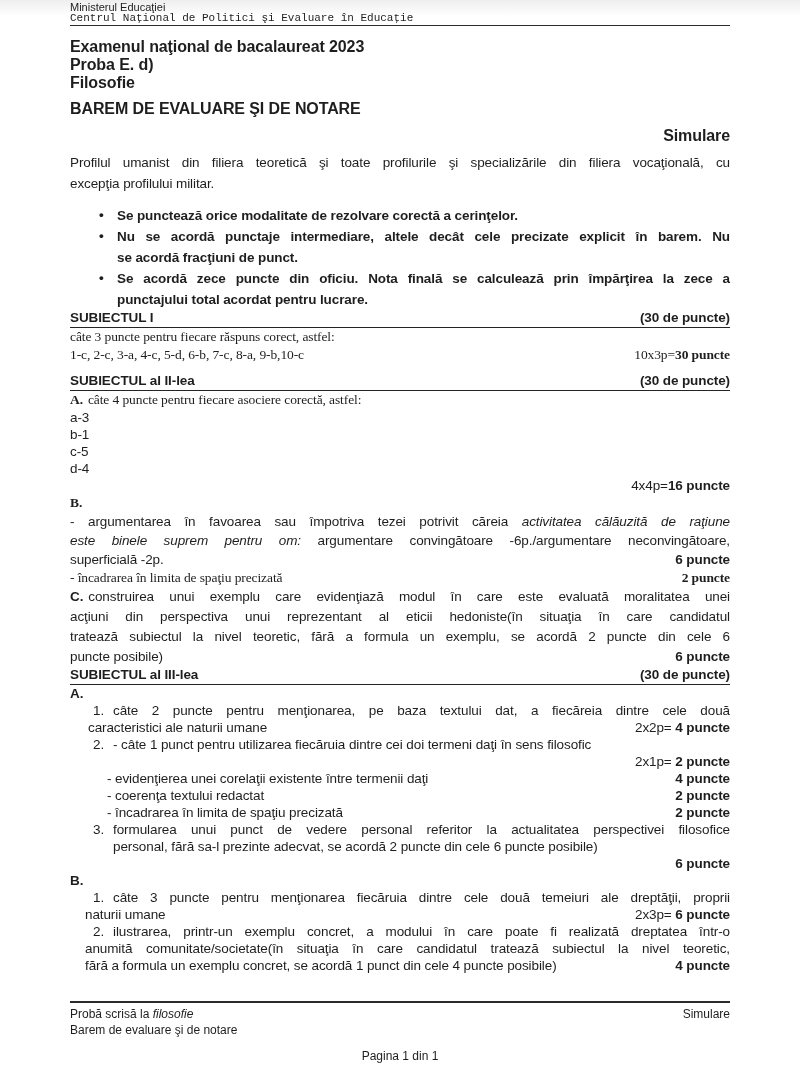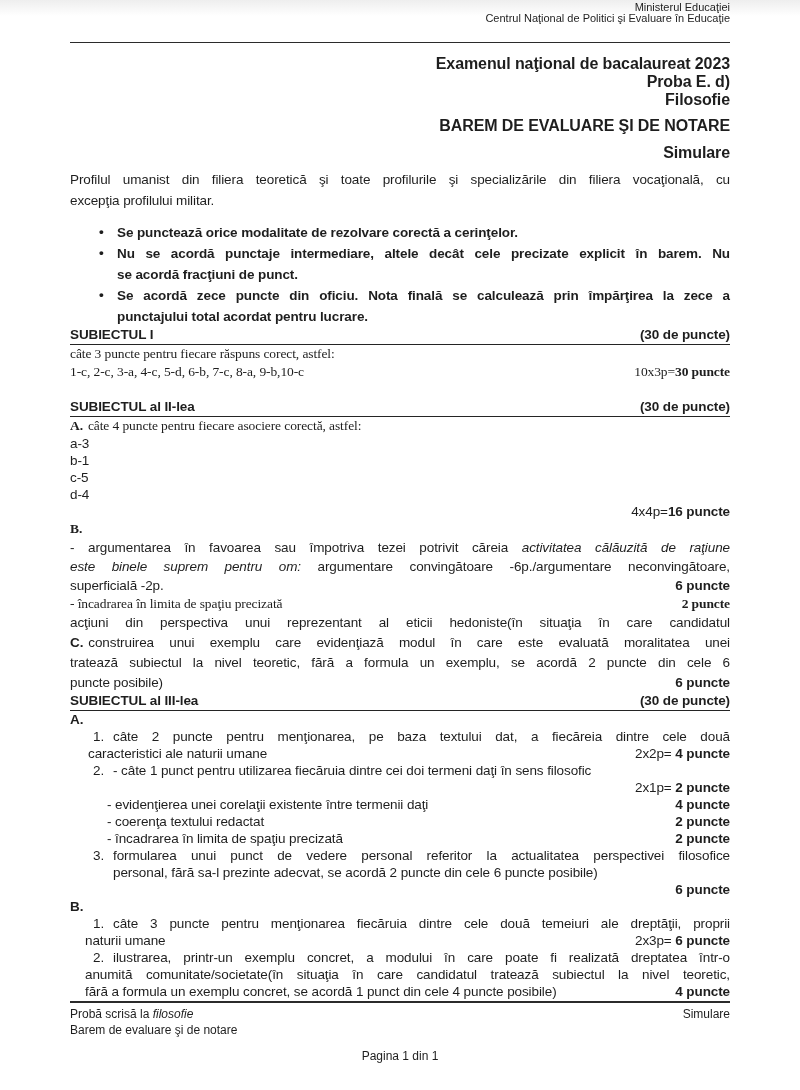--- a/index.html
+++ b/index.html
@@ -7,47 +7,47 @@
   body {
     width: 800px; height: 1090px;
     font-family: "Liberation Sans", "DejaVu Sans", sans-serif;
     color: #1e1e1e;
   }
   .page { position: relative; width: 800px; height: 1090px; background: #fff; overflow: hidden; }
   .topfade { position: absolute; top: 0; left: 0; right: 0; height: 16px;
              background: linear-gradient(180deg, rgba(224,224,224,.55), rgba(255,255,255,0)); }
   .content { position: absolute; left: 70px; top: 2px; width: 660px; font-size: 13.5px; letter-spacing: -0.1px; }
 
-  .c { text-align: right; }
+  .c { text-align: left; }
   .r { text-align: right; }
   .b { font-weight: bold; }
   .i { font-style: italic; }
 
   .hsmall { font-size: 11px; line-height: 11px; letter-spacing: 0; }
-  .rule   { border-bottom: 1.6px solid #2b2b2b; padding-bottom: 18px; }
+  .rule   { border-bottom: 1.6px solid #2b2b2b; padding-bottom: 1px; font-family: Liberation Mono, monospace; }
   .title  { font-size: 16px; line-height: 18px; }
 
   .jl { text-align: justify; text-align-last: justify; }
   .fl { display: flex; justify-content: space-between; align-items: baseline; }
   .rl { text-align: right; }
   .pts { font-weight: bold; white-space: nowrap; padding-left: 10px; }
   .calcwrap { white-space: nowrap; padding-left: 10px; }
 
   .lh17 { line-height: 17px; }
   .lh18 { line-height: 18px; font-family: Liberation Serif, serif; }
   .lh19 { line-height: 19px; }
   .lh20 { line-height: 20px; }
   .lh21 { line-height: 21px; }
 
   .mt7  { margin-top: 7px; }
   .mt8  { margin-top: 8px; }
   .mt9  { margin-top: 9px; }
   .mt11 { margin-top: 11px; }
   .mt12 { margin-top: 12px; }
-  .mt13 { margin-top: 18px; }
+  .mt13 { margin-top: 9px; }
 
   .shead { display: flex; justify-content: space-between; align-items: baseline;
            font-weight: bold; border-bottom: 1.6px solid #242424;
            line-height: 16px; padding-bottom: 1px; }
 
   .lab { font-weight: bold; margin-right: 5px; }
   .num { display: inline-block; min-width: 11px; margin-right: 9px; }
 
   .ind15 { padding-left: 15px; }
   .ind18 { padding-left: 18px; }
@@ -126,22 +126,22 @@
     <div class="jl lh19"><span>- argumentarea în favoarea sau împotriva tezei potrivit căreia </span><span class="i">activitatea călăuzită de raţiune</span></div>
     <div class="jl lh19"><span class="i">este binele suprem pentru om:</span><span> argumentare convingătoare -6p./argumentare neconvingătoare,</span></div>
     <div class="fl lh19">
       <span>superficială -2p.</span>
       <span class="pts">6 puncte</span>
     </div>
     <div class="fl lh18">
       <span>- încadrarea în limita de spaţiu precizată</span>
       <span class="pts">2 puncte</span>
     </div>
+    <div class="jl lh20"><span class="lab">C.</span><span>construirea unui exemplu care evidenţiază modul în care este evaluată moralitatea unei</span></div>
     <div class="jl lh20">acţiuni din perspectiva unui reprezentant al eticii hedoniste(în situaţia în care candidatul</div>
-    <div class="jl lh20"><span class="lab">C.</span><span>construirea unui exemplu care evidenţiază modul în care este evaluată moralitatea unei</span></div>
     <div class="jl lh20">tratează subiectul la nivel teoretic, fără a formula un exemplu, se acordă 2 puncte din cele 6</div>
     <div class="fl lh20">
       <span>puncte posibile)</span>
       <span class="pts">6 puncte</span>
     </div>
 
     <div class="shead">
       <span>SUBIECTUL al III-lea</span>
       <span>(30 de puncte)</span>
     </div>

